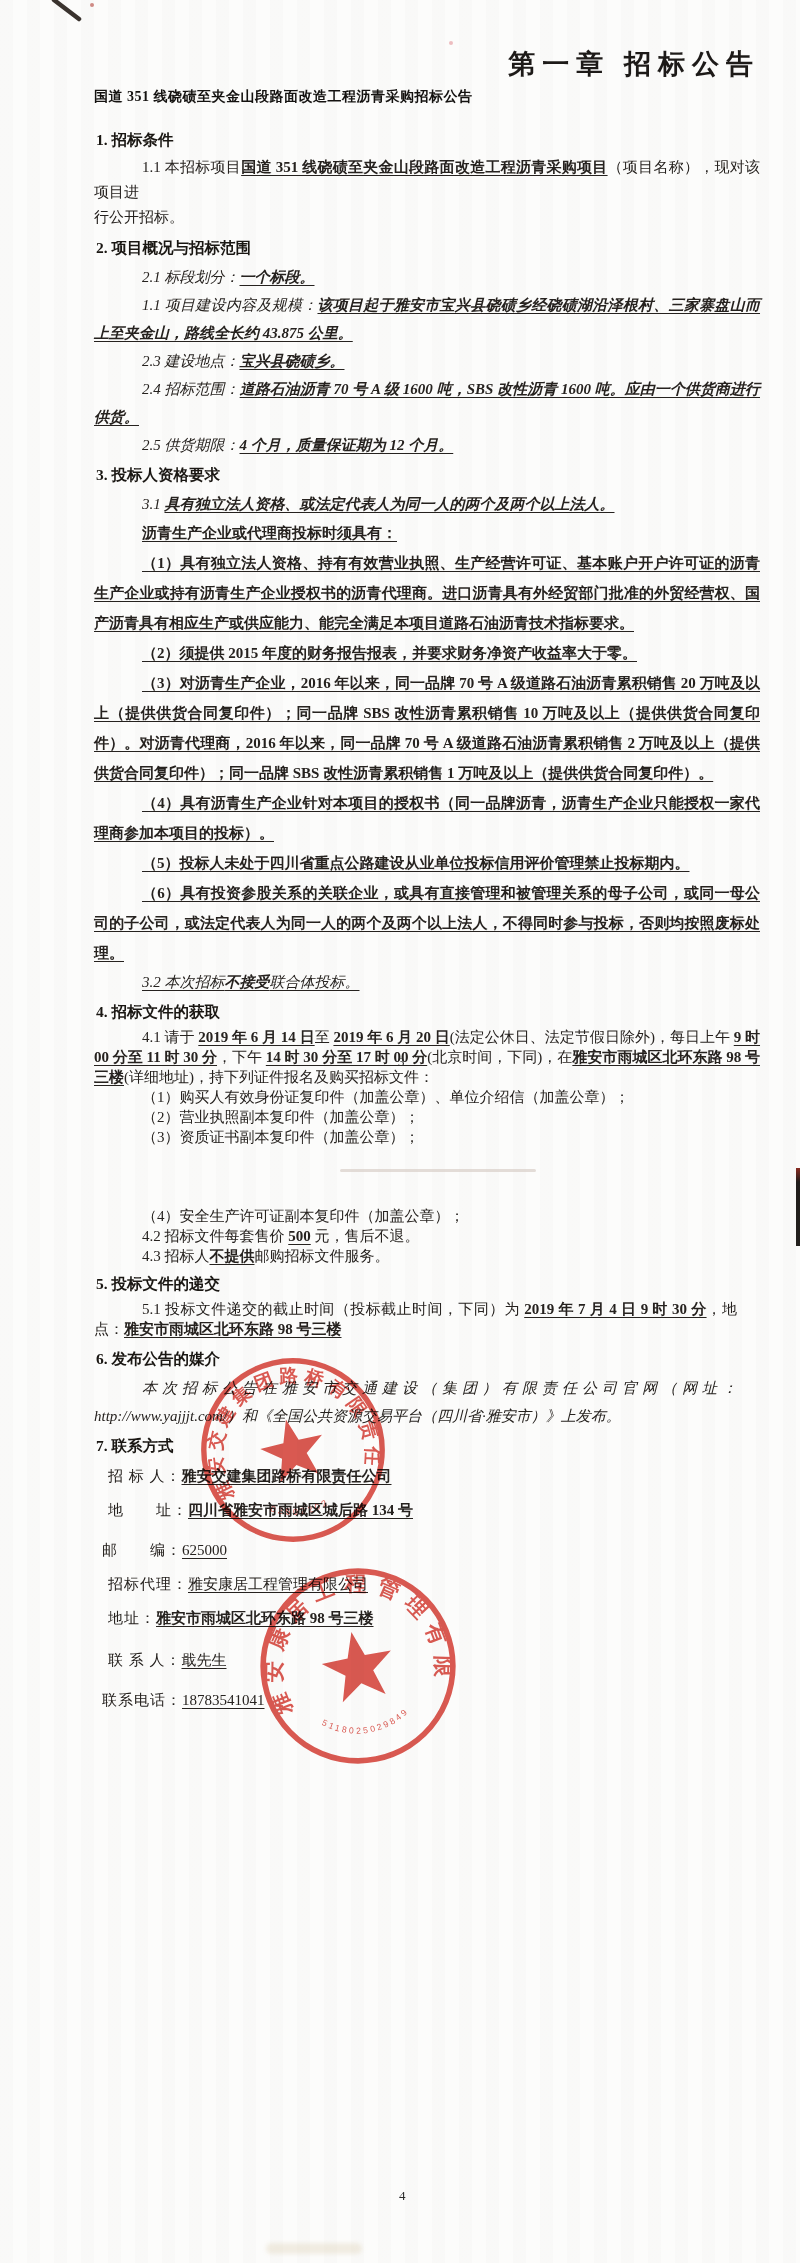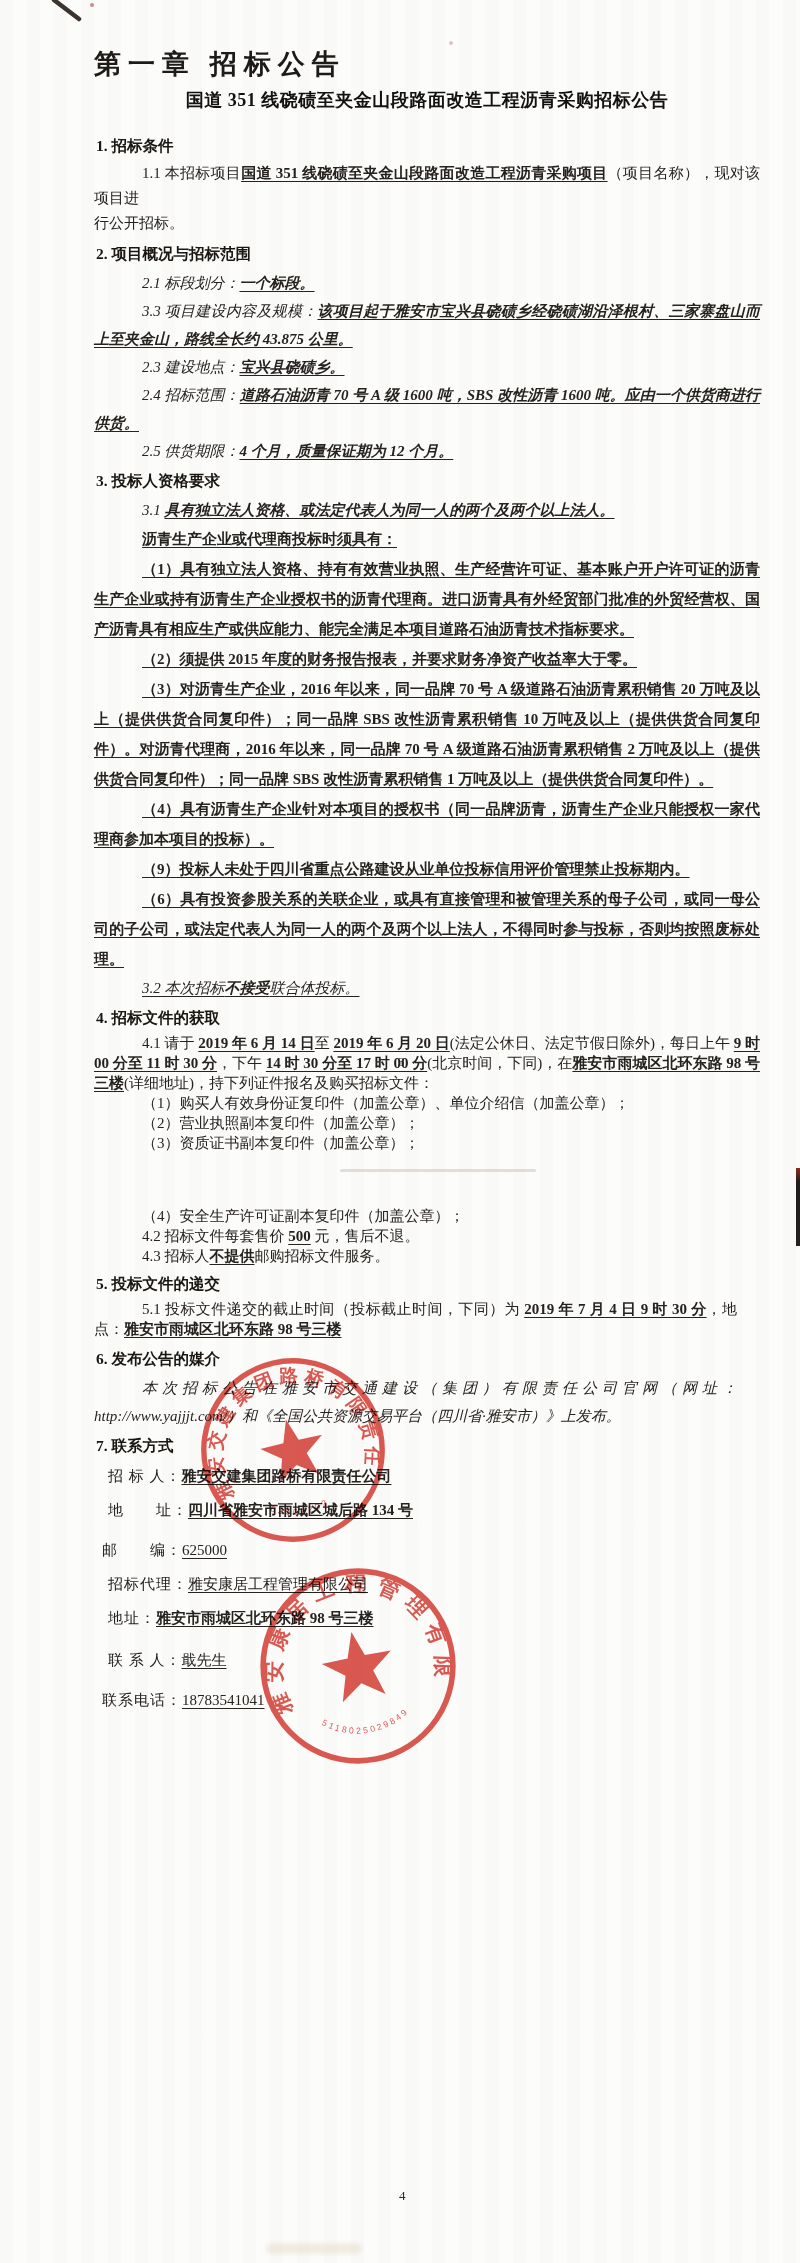--- a/index.html
+++ b/index.html
@@ -5,22 +5,22 @@
   html,body{margin:0;padding:0;background:#ffffff;}
   .doc{
     position:relative;width:800px;height:2263px;overflow:hidden;
     background:#fcfcfb;
     background-image:repeating-linear-gradient(90deg,rgba(60,55,50,0.016) 0 13px,rgba(0,0,0,0) 13px 27px);
     font-family:"Liberation Serif","DejaVu Serif",serif;
     color:#26221f;
   }
   .page1{box-sizing:border-box;height:1170px;padding:46px 40px 0 94px;}
   .page2{box-sizing:border-box;padding:36px 63px 0 94px;}
-  h1.chapter{margin:0;text-align:left;font-size:27px;font-weight:700;letter-spacing:7px;color:#1d1a18;}
-  h2.subtitle{margin:6px 0 0 0;text-align:center;font-size:18px;font-weight:700;letter-spacing:.5px;color:#141210;}
+  h1.chapter{margin:0;text-align:right;font-size:27px;font-weight:700;letter-spacing:7px;color:#1d1a18;}
+  h2.subtitle{margin:6px 0 0 0;text-align:left;font-size:14px;font-weight:700;letter-spacing:.5px;color:#141210;}
   .sec-h{margin:12px 0 4px 2px;font-size:15.5px;font-weight:700;color:#1a1713;}
   p.body{margin:0;font-size:15px;text-indent:48px;text-align:justify;}
   p.noind{text-indent:0;}
   .lh30{line-height:30px;}
   .lh28{line-height:28px;font-style:italic;}
   .lh25{line-height:25px;}
   .lh20{line-height:20px;}
   .mt6{margin-top:6px;} .mt8{margin-top:8px;} .mt10{margin-top:10px;}
   .b{font-weight:700;}
   .u{text-decoration:underline;text-underline-offset:3px;text-decoration-thickness:1.4px;}
@@ -60,33 +60,33 @@
   <div class="page1">
     <h1 class="chapter">第一章  招标公告</h1>
     <h2 class="subtitle">国道 351 线硗碛至夹金山段路面改造工程沥青采购招标公告</h2>
 
     <div class="sec-h" style="margin-top:24px;">1. 招标条件</div>
     <p class="body lh25"><span>1.1 本招标项目</span><span class="b u">国道 351 线硗碛至夹金山段路面改造工程沥青采购项目</span><span>（项目名称），现对该项目进</span></p>
     <p class="body lh25 noind">行公开招标。</p>
 
     <div class="sec-h mt8">2. 项目概况与招标范围</div>
     <p class="body lh28"><span>2.1 标段划分：</span><span class="b u">一个标段。</span></p>
-    <p class="body lh28"><span>3.3 项目建设内容及规模：</span><span class="b u">该项目起于雅安市宝兴县硗碛乡经硗碛湖沿泽根村、三家寨盘山而上至夹金山，路线全长约 43.875 公里。</span></p>
+    <p class="body lh28"><span>1.1 项目建设内容及规模：</span><span class="b u">该项目起于雅安市宝兴县硗碛乡经硗碛湖沿泽根村、三家寨盘山而上至夹金山，路线全长约 43.875 公里。</span></p>
     <p class="body lh28"><span>2.3 建设地点：</span><span class="b u">宝兴县硗碛乡。</span></p>
     <p class="body lh28"><span>2.4 招标范围：</span><span class="b u">道路石油沥青 70 号 A 级 1600 吨，SBS 改性沥青 1600 吨。应由一个供货商进行供货。</span></p>
     <p class="body lh28"><span>2.5 供货期限：</span><span class="b u">4 个月，质量保证期为 12 个月。</span></p>
 
     <div class="sec-h mt6">3. 投标人资格要求</div>
     <p class="body lh28"><span>3.1 </span><span class="b u">具有独立法人资格、或法定代表人为同一人的两个及两个以上法人。</span></p>
     <p class="body lh30 mt6"><span class="b u">沥青生产企业或代理商投标时须具有：</span></p>
     <p class="body lh30"><span class="b u">（1）具有独立法人资格、持有有效营业执照、生产经营许可证、基本账户开户许可证的沥青生产企业或持有沥青生产企业授权书的沥青代理商。进口沥青具有外经贸部门批准的外贸经营权、国产沥青具有相应生产或供应能力、能完全满足本项目道路石油沥青技术指标要求。</span></p>
     <p class="body lh30"><span class="b u">（2）须提供 2015 年度的财务报告报表，并要求财务净资产收益率大于零。</span></p>
     <p class="body lh30"><span class="b u">（3）对沥青生产企业，2016 年以来，同一品牌 70 号 A 级道路石油沥青累积销售 20 万吨及以上（提供供货合同复印件）；同一品牌 SBS 改性沥青累积销售 10 万吨及以上（提供供货合同复印件）。对沥青代理商，2016 年以来，同一品牌 70 号 A 级道路石油沥青累积销售 2 万吨及以上（提供供货合同复印件）；同一品牌 SBS 改性沥青累积销售 1 万吨及以上（提供供货合同复印件）。</span></p>
     <p class="body lh30"><span class="b u">（4）具有沥青生产企业针对本项目的授权书（同一品牌沥青，沥青生产企业只能授权一家代理商参加本项目的投标）。</span></p>
-    <p class="body lh30"><span class="b u">（9）投标人未处于四川省重点公路建设从业单位投标信用评价管理禁止投标期内。</span></p>
+    <p class="body lh30"><span class="b u">（5）投标人未处于四川省重点公路建设从业单位投标信用评价管理禁止投标期内。</span></p>
     <p class="body lh30"><span class="b u">（6）具有投资参股关系的关联企业，或具有直接管理和被管理关系的母子公司，或同一母公司的子公司，或法定代表人为同一人的两个及两个以上法人，不得同时参与投标，否则均按照废标处理。</span></p>
     <p class="body lh28"><span class="u">3.2 本次招标</span><span class="b u">不接受</span><span class="u">联合体投标。</span></p>
 
     <div class="sec-h mt6">4. 招标文件的获取</div>
     <p class="body lh20"><span>4.1 请于 </span><span class="b u">2019 年 6 月 14 日</span><span>至 </span><span class="b u">2019 年 6 月 20 日</span><span>(法定公休日、法定节假日除外)，每日上午 </span><span class="b u">9 时 00 分至 11 时 30 分</span><span>，下午 </span><span class="b u">14 时 30 分至 17 时 00 分</span><span>(北京时间，下同)，在</span><span class="b u">雅安市雨城区北环东路 98 号三楼</span><span>(详细地址)，持下列证件报名及购买招标文件：</span></p>
     <p class="body lh20">（1）购买人有效身份证复印件（加盖公章）、单位介绍信（加盖公章）；</p>
     <p class="body lh20">（2）营业执照副本复印件（加盖公章）；</p>
     <p class="body lh20">（3）资质证书副本复印件（加盖公章）；</p>
   </div>
 

